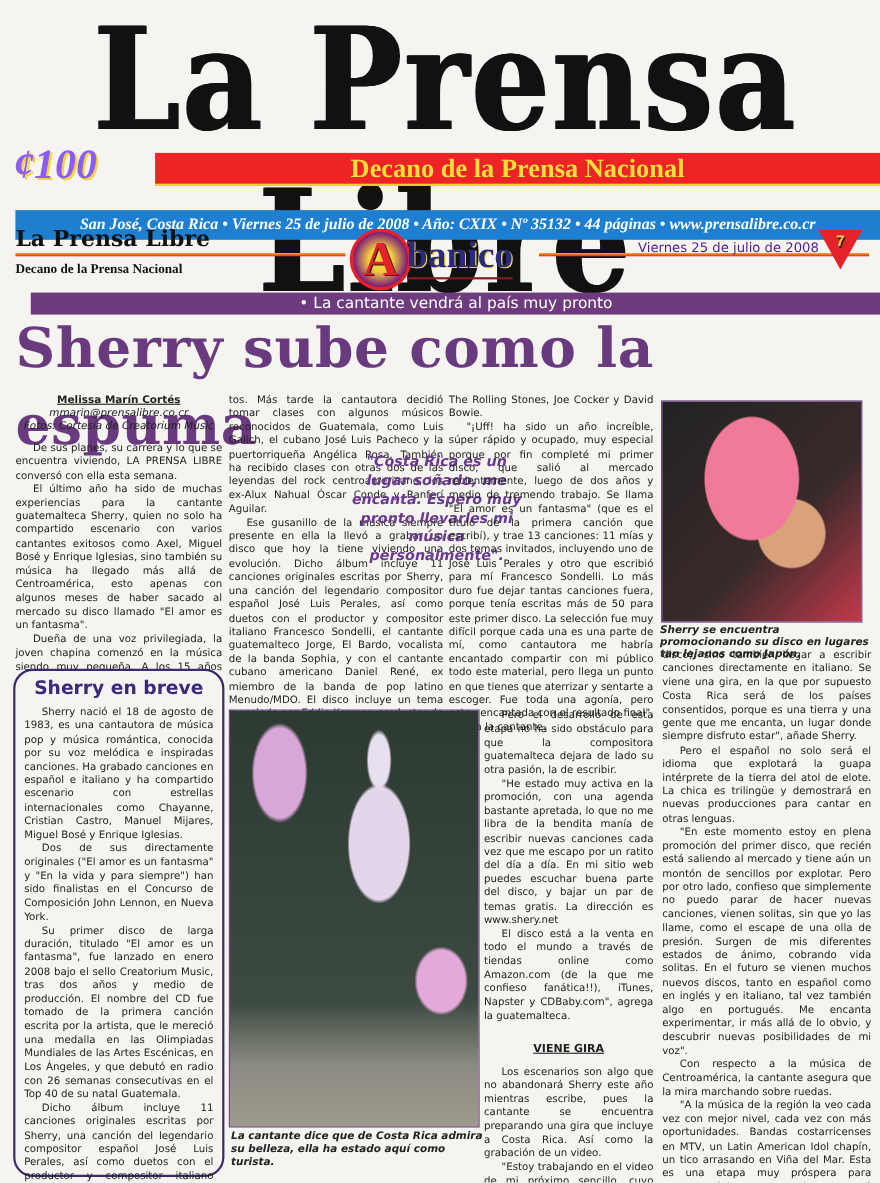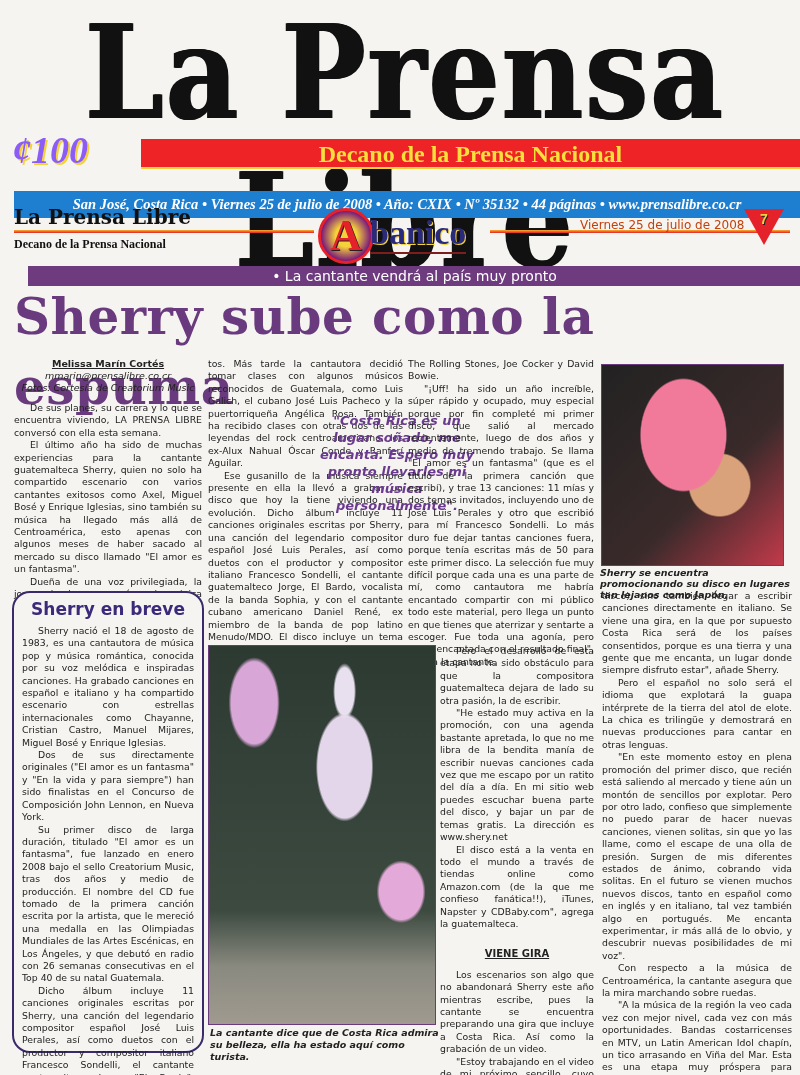--- a/index.html
+++ b/index.html
@@ -29,34 +29,34 @@
     background: #1e7fd0; color: #fff; font-family: "Liberation Serif", serif;
     font-style: italic; font-weight: bold; font-size: 14.5px; text-align: center; line-height: 27px;
   }
 
   .sec-logo { position: absolute; left: 14px; top: 205px; font-family: "DejaVu Serif", serif; font-weight: bold; font-size: 20px; color: #111; }
   .sec-sub { position: absolute; left: 14px; top: 237px; font-family: "Liberation Serif", serif; font-weight: bold; font-size: 12px; color: #111; }
   .sec-rule { position: absolute; top: 230px; height: 3px; background: linear-gradient(#f6b02a, #e5212a); }
   .abanico { position: absolute; left: 318px; top: 208px; width: 170px; height: 56px; }
   .abanico-a { position: absolute; left: 0; top: 0; width: 56px; height: 56px; border-radius: 50%; border: 3px solid #e5212a; background: radial-gradient(#f6d23a 30%, #7a1b7a 70%); font-family: "Liberation Serif", serif; font-weight: bold; font-size: 44px; color: #e5212a; text-align: center; line-height: 50px; text-shadow: 1px 1px 0 #222; }
   .abanico-t { position: absolute; left: 52px; top: 6px; font-family: "Liberation Serif", serif; font-weight: bold; font-size: 34px; color: #2a2a7a; text-shadow: 1px 1px 0 #f6d23a; border-bottom: 2px solid #7f1d1d; line-height: 38px; }
-  .sec-date { position: absolute; left: 580px; top: 218px; font-size: 12px; color: #c2410c; }
+  .sec-date { position: absolute; left: 580px; top: 218px; font-size: 12px; color: #4c1d95; }
   .page-tri { position: absolute; left: 744px; top: 209px; width: 0; height: 0; border-left: 20px solid transparent; border-right: 20px solid transparent; border-top: 36px solid #e5212a; }
   .page-num { position: absolute; left: 756px; top: 211px; width: 16px; font-family: "Liberation Sans", sans-serif; font-weight: bold; font-size: 14px; color: #f6d23a; text-align: center; text-shadow: 1px 1px 0 #222; }
 
   .kicker-bar { position: absolute; left: 12px; top: 266px; width: 773px; height: 20px; background: #6e3c7e; color: #fff; font-size: 14px; text-align: center; line-height: 20px; margin-left: 16px; }
   .headline { position: absolute; left: 14px; top: 282px; width: 780px; font-family: "DejaVu Serif", serif; font-weight: bold; font-size: 50px; color: #6a3a7e; letter-spacing: 0.5px; line-height: 70px; }
 
   .col { position: absolute; font-size: 9.3px; line-height: 12.4px; text-align: justify; color: #222; }
   .col p { text-indent: 16px; }
   .byline { text-align: center; font-size: 9.5px; line-height: 12px; margin-bottom: 8px; }
   .byline .name { font-weight: bold; text-decoration: underline; }
   .byline .i { font-style: italic; }
 
-  .box { position: absolute; left: 12px; top: 591px; width: 192px; height: 462px; border: 2px solid #3b2a6a; border-radius: 18px 18px 18px 18px; padding: 6px 8px; background: #f5f4f1; }
+  .box { position: absolute; left: 12px; top: 608px; width: 192px; height: 462px; border: 2px solid #3b2a6a; border-radius: 18px 18px 18px 18px; padding: 6px 8px; background: #f5f4f1; }
   .box-title { text-align: center; font-family: "DejaVu Sans", sans-serif; font-weight: bold; font-size: 17px; color: #3b2a7a; margin-bottom: 6px; }
   .box .col { position: static; }
 
   .quote { position: absolute; left: 312px; top: 412px; width: 170px; font-style: italic; font-weight: bold; font-size: 13px; line-height: 17px; color: #6a3a8e; text-align: center; }
 
   .photo1 { position: absolute; left: 601px; top: 364px; width: 183px; height: 202px; border: 1px solid #6a3a7e; background: radial-gradient(ellipse at 45% 35%, #f17a9a 0 30%, transparent 31%), radial-gradient(ellipse at 65% 60%, #d9a27a 0 18%, transparent 19%), linear-gradient(135deg, #222 0%, #3a2a2a 60%, #c23a4a 100%); }
   .cap1 { position: absolute; left: 600px; top: 567px; width: 190px; font-style: italic; font-weight: bold; font-size: 9.5px; line-height: 11px; color: #222; }
 
   .photo2 { position: absolute; left: 208px; top: 645px; width: 228px; height: 380px; border: 1px solid #6a3a7e; background:
     radial-gradient(ellipse at 60% 12%, #e8e0ee 0 5%, transparent 6%),

